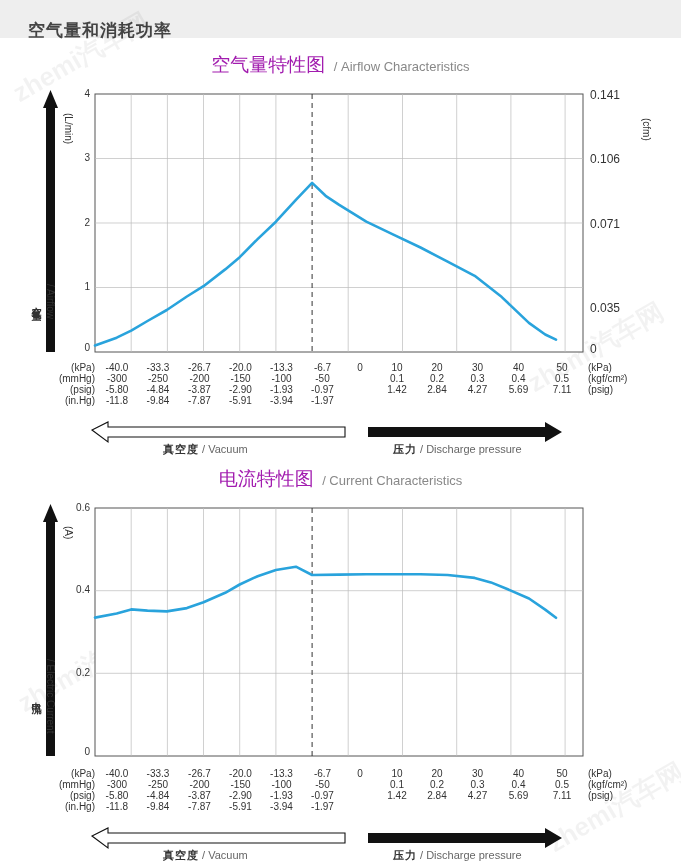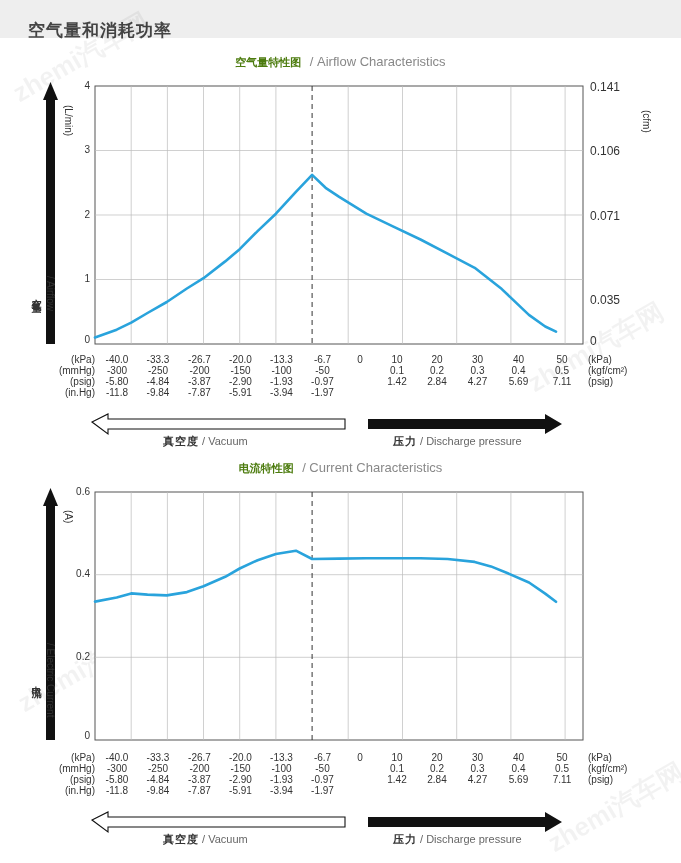--- a/index.html
+++ b/index.html
@@ -53,23 +53,23 @@
   .chart-block {
     position: relative;
     width: 681px;
   }
   .chart-title {
     text-align: center;
     padding-top: 14px;
     padding-bottom: 4px;
   }
   .chart-title .cn {
-    font-size: 11px;
-    font-weight: bold;
-    color: #4d7c0f;
+    font-size: 19px;
+    font-weight: normal;
+    color: #a21caf;
   }
   .chart-title .en {
     font-size: 13px;
     color: #888888;
     margin-left: 4px;
   }
   .plot-wrap {
     position: relative;
     height: 280px;
   }

